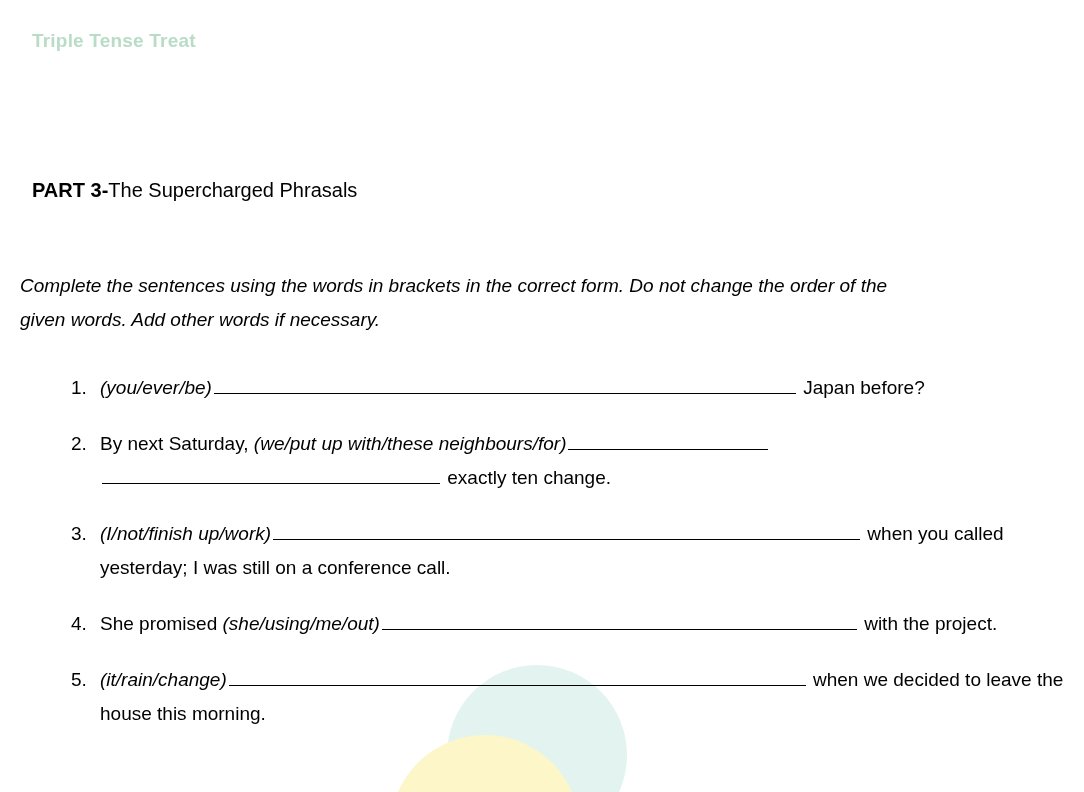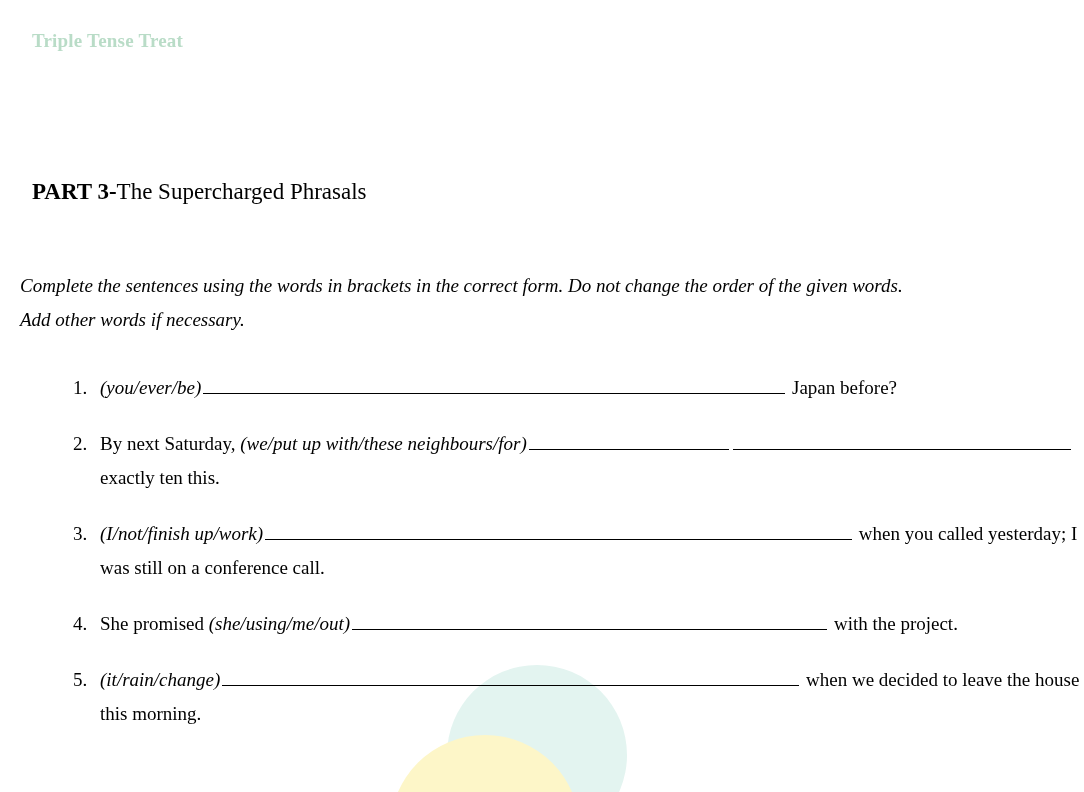--- a/index.html
+++ b/index.html
@@ -13,21 +13,20 @@
     font-family: "Liberation Sans", sans-serif;
     color: #000000;
     overflow: hidden;
     position: relative;
   }
   .page {
     position: relative;
     width: 1084px;
     height: 792px;
     box-sizing: border-box;
-    font-family: Liberation Serif, serif;
   }
 
   
   .deco-circle {
     position: absolute;
     border-radius: 50%;
     z-index: 0;
   }
   .deco-mint {
     width: 180px;
@@ -75,21 +74,21 @@
   }
   .rights .tail {
     color: #b5d24e;
   }
 
   
   .part-title {
     position: absolute;
     left: 32px;
     top: 179px;
-    font-size: 23px;
+    font-size: 20px;
     color: #000;
   }
   .part-title .lead {
     font-weight: bold;
   }
 
   .instructions {
     position: absolute;
     left: 20px;
     top: 269px;
@@ -149,21 +148,21 @@
       <div class="brand">Triple Tense Treat</div>
     </div>
 
     <div class="part-title"><span class="lead">PART 3-</span><span>The Supercharged Phrasals</span></div>
 
     <div class="instructions">Complete the sentences using the words in brackets in the correct form. Do not change the order of the given words. Add other words if necessary.</div>
 
     <ol class="questions">
       <li><span class="cue">(you/ever/be)</span><span class="blank b-l"></span><span> Japan before?</span></li>
 
-      <li><span>By next Saturday, </span><span class="cue">(we/put up with/these neighbours/for)</span><span class="blank b-m"></span><span class="blank b-m2"></span><span> exactly ten this.</span></li>
+      <li><span>By next Saturday, </span><span class="cue">(we/put up with/these neighbours/for)</span><span class="blank b-m"></span><span class="blank b-m2"></span><span> exactly ten change.</span></li>
 
       <li><span class="cue">(I/not/finish up/work)</span><span class="blank b-xl"></span><span> when you called yesterday; I was still on a conference call.</span></li>
 
       <li><span>She promised </span><span class="cue">(she/using/me/out)</span><span class="blank b-lg"></span><span> with the project.</span></li>
 
       <li><span class="cue">(it/rain/change)</span><span class="blank b-l5"></span><span> when we decided to leave the house this morning.</span></li>
     </ol>
 
   </div>
 </div>

